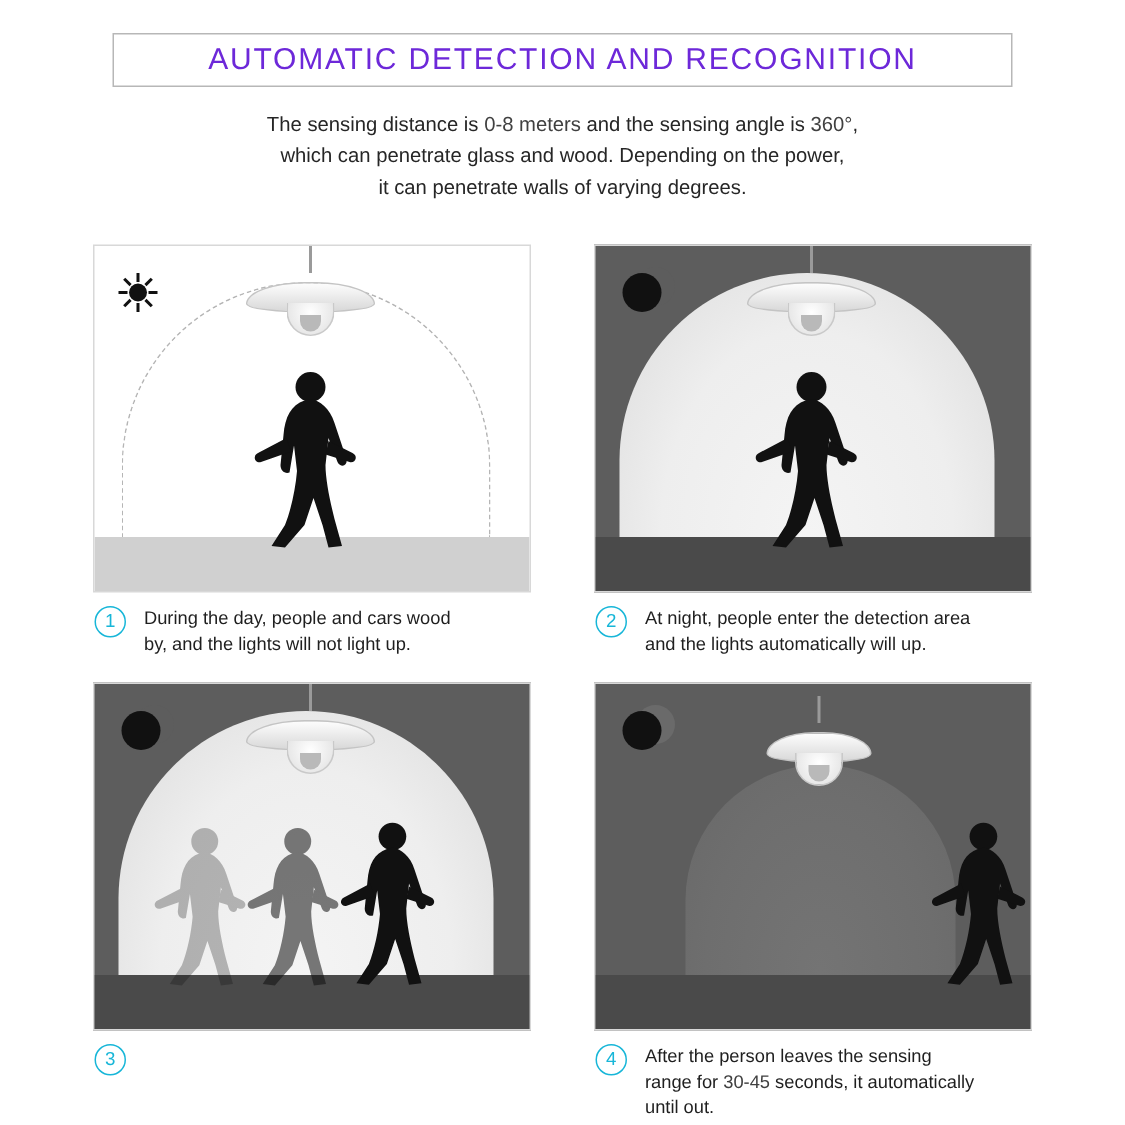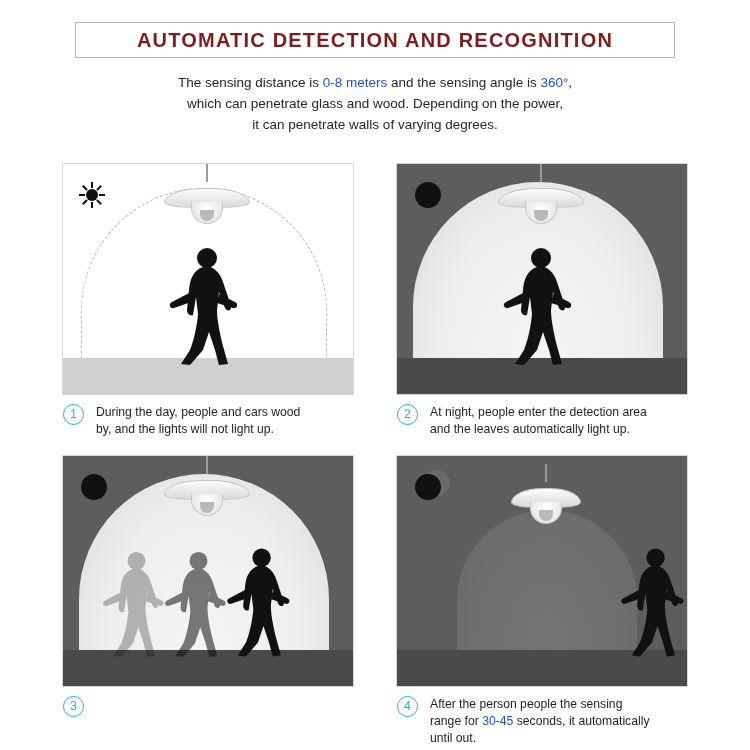--- a/index.html
+++ b/index.html
@@ -29,35 +29,35 @@
     height: 36px;
     border: 1px solid #b7b7b7;
     display: flex;
     align-items: center;
     justify-content: center;
     box-sizing: border-box;
   }
   .title-text {
     font-size: 20px;
     letter-spacing: 1.2px;
-    color: #7f1d1d;
-    font-weight: bold;
+    color: #6d28d9;
+    font-weight: normal;
   }
   .subtitle {
     position: absolute;
     left: 75px;
     top: 72px;
     width: 600px;
     text-align: center;
     font-size: 13.5px;
     line-height: 21px;
     color: #262626;
   }
   .red {
-    color: #1d4ed8;
+    color: #404040;
   }
   
   .panel {
     position: absolute;
     width: 292px;
   }
   .panel-a { left: 62px;  top: 163px; }
   .panel-b { left: 396px; top: 163px; }
   .panel-c { left: 62px;  top: 455px; }
   .panel-d { left: 396px; top: 455px; }
@@ -317,21 +317,21 @@
             <path d="M28 46 L9 56 C5 58 7 63 11 62 L31 55 Z"></path>
             <path d="M56 48 L72 56 C76 58 74 63 70 62 L54 57 Z"></path>
           </g>
         </svg>
       </div>
     </div>
     <div class="caption">
       <div class="badge">2</div>
       <div class="caption-text">
         <span>At night, people enter the detection area</span><br>
-        <span>and the leaves automatically light up.</span>
+        <span>and the lights automatically will up.</span>
       </div>
     </div>
   </div>
 
   <div class="panel panel-c">
     <div class="scene night">
       <div class="dome-light"></div>
       <div class="ground"></div>
 
       <div class="moon"></div>
@@ -400,20 +400,20 @@
             <path d="M40 21 C31 24 27 32 26 44 L24 64 C24 68 27 70 30 69 L33 51 L35 68 C34 80 31 94 27 104 L18 118 L27 119 L40 104 L46 86 L52 104 L56 119 L65 118 L60 100 C57 88 54 74 54 64 L56 46 L62 62 C64 66 69 65 68 60 L60 36 C57 26 50 21 44 20 Z"></path>
             <path d="M28 46 L9 56 C5 58 7 63 11 62 L31 55 Z"></path>
             <path d="M56 48 L72 56 C76 58 74 63 70 62 L54 57 Z"></path>
           </g>
         </svg>
       </div>
     </div>
     <div class="caption">
       <div class="badge">4</div>
       <div class="caption-text">
-        <span>After the person people the sensing</span><br>
+        <span>After the person leaves the sensing</span><br>
         <span>range for </span><span class="red">30-45</span><span> seconds, it automatically</span><br>
         <span>until out.</span>
       </div>
     </div>
   </div>
 
 </div>
 
 </body></html>

